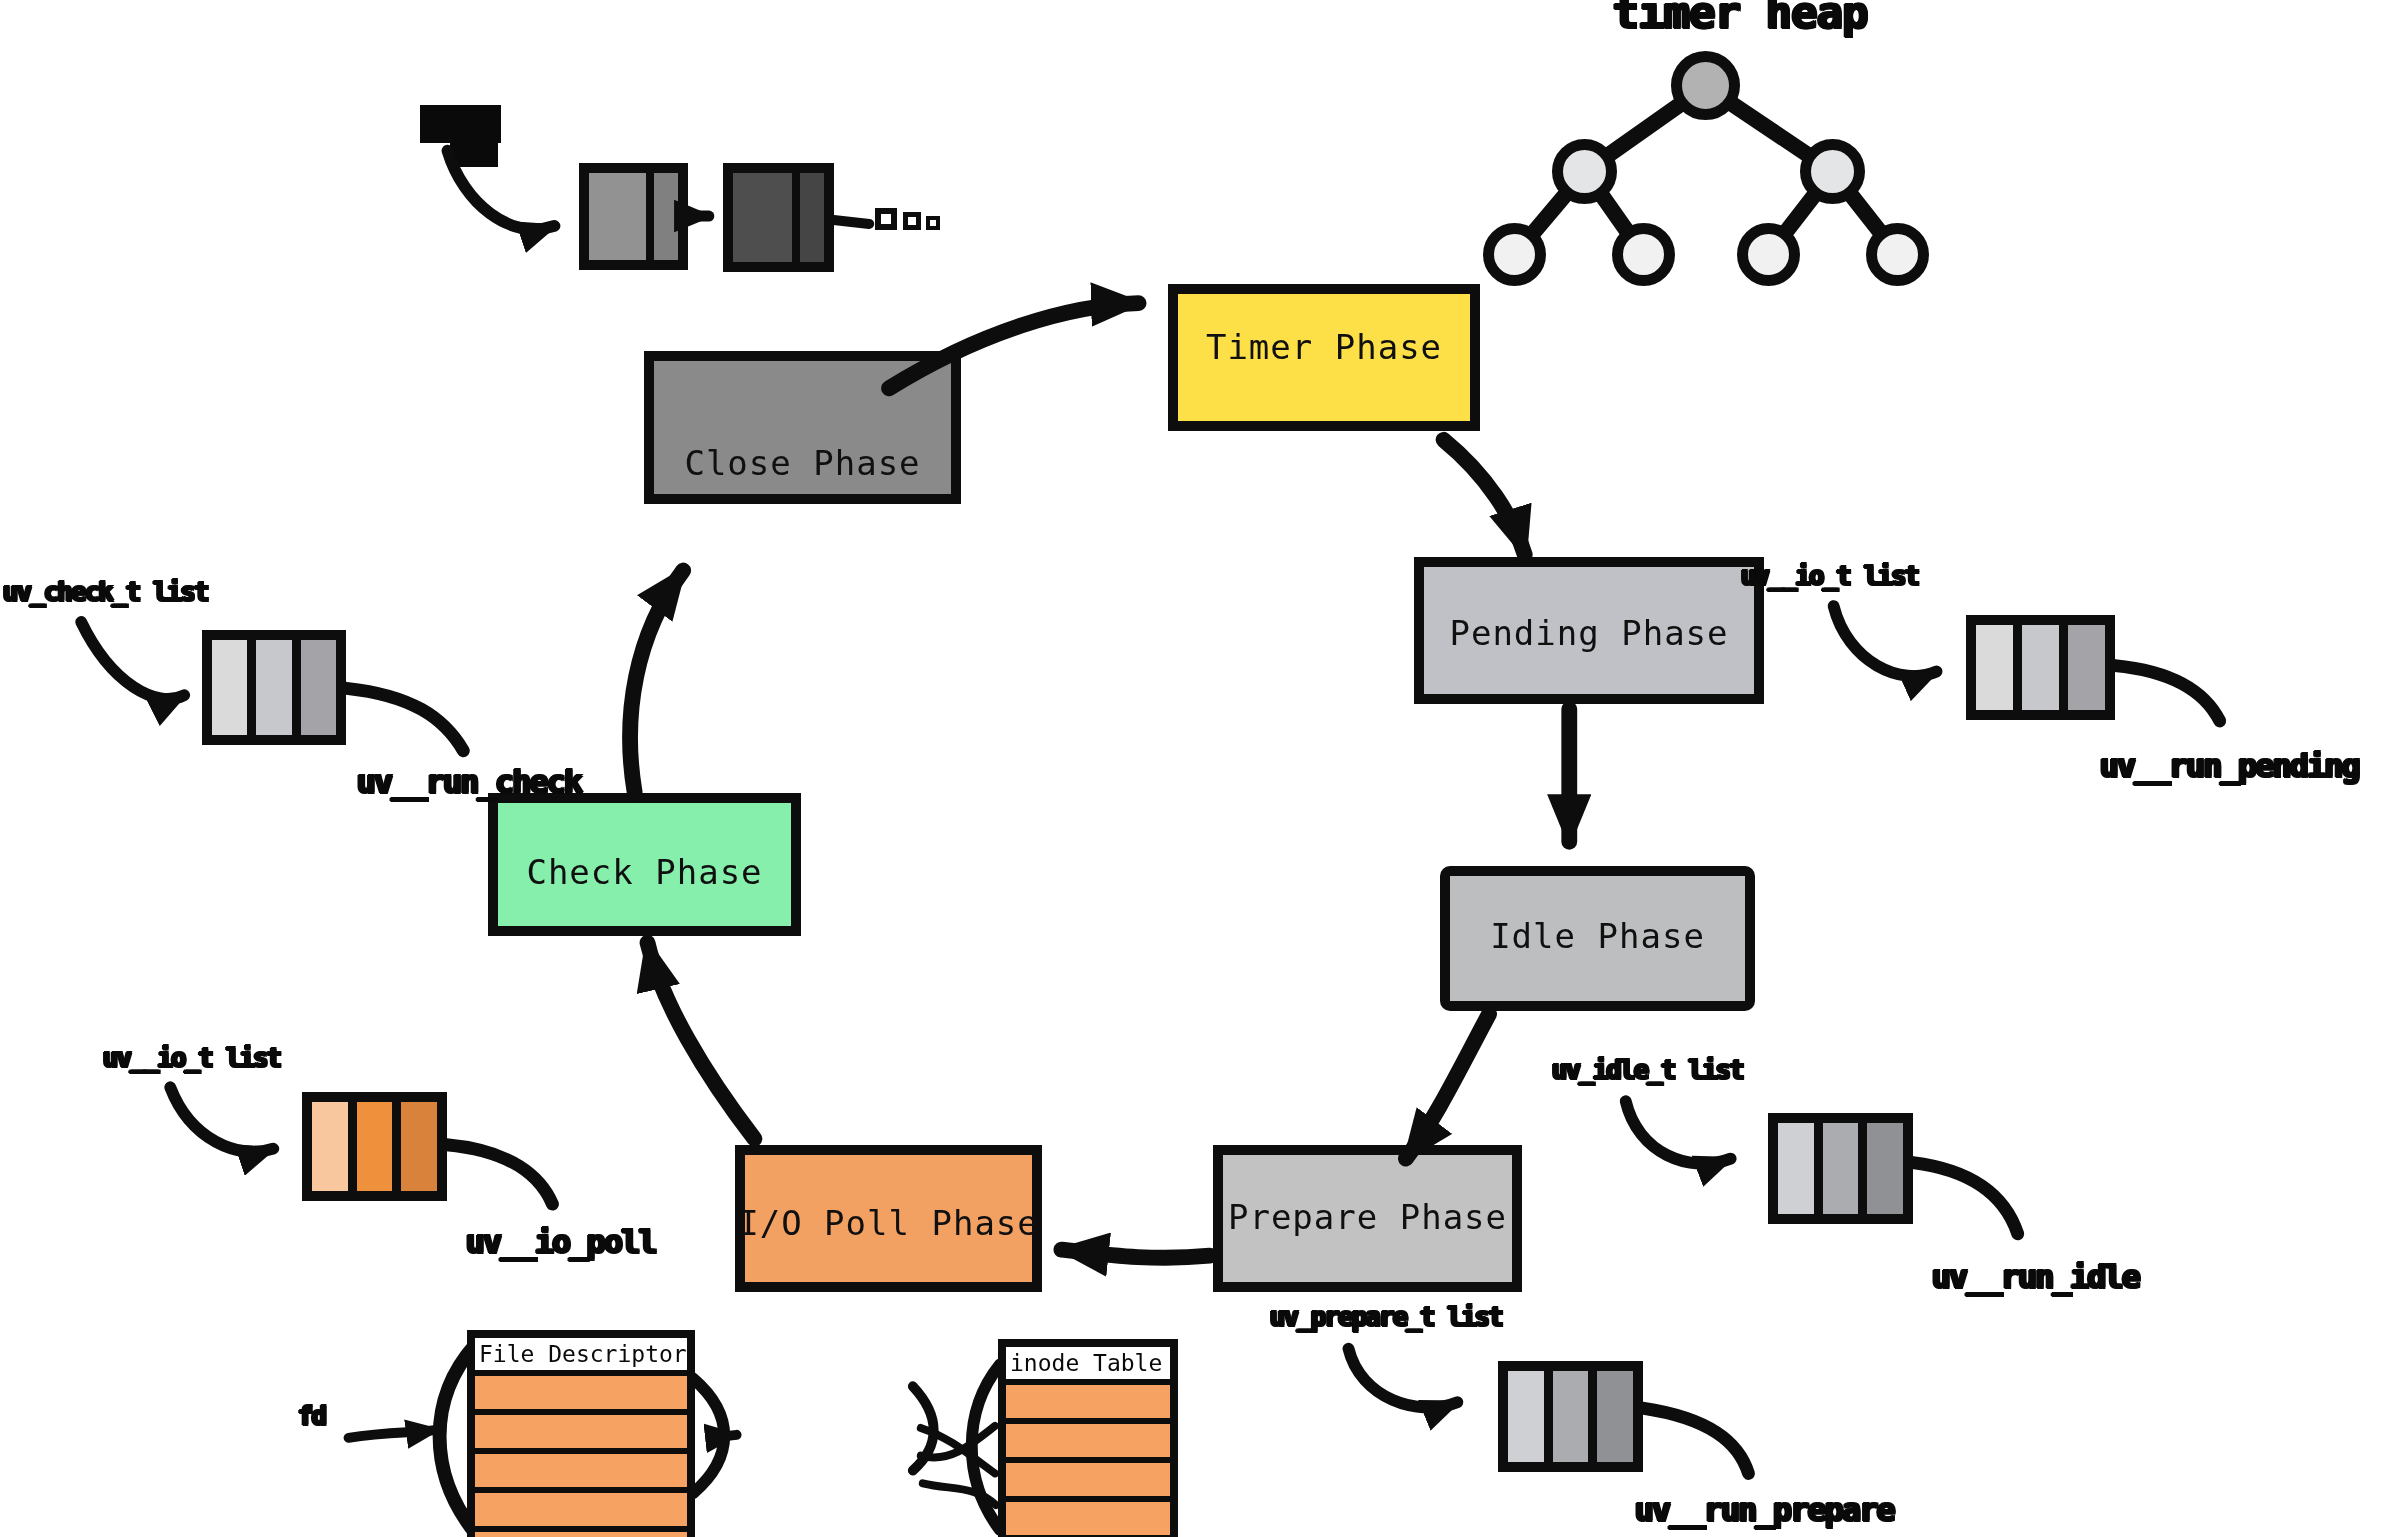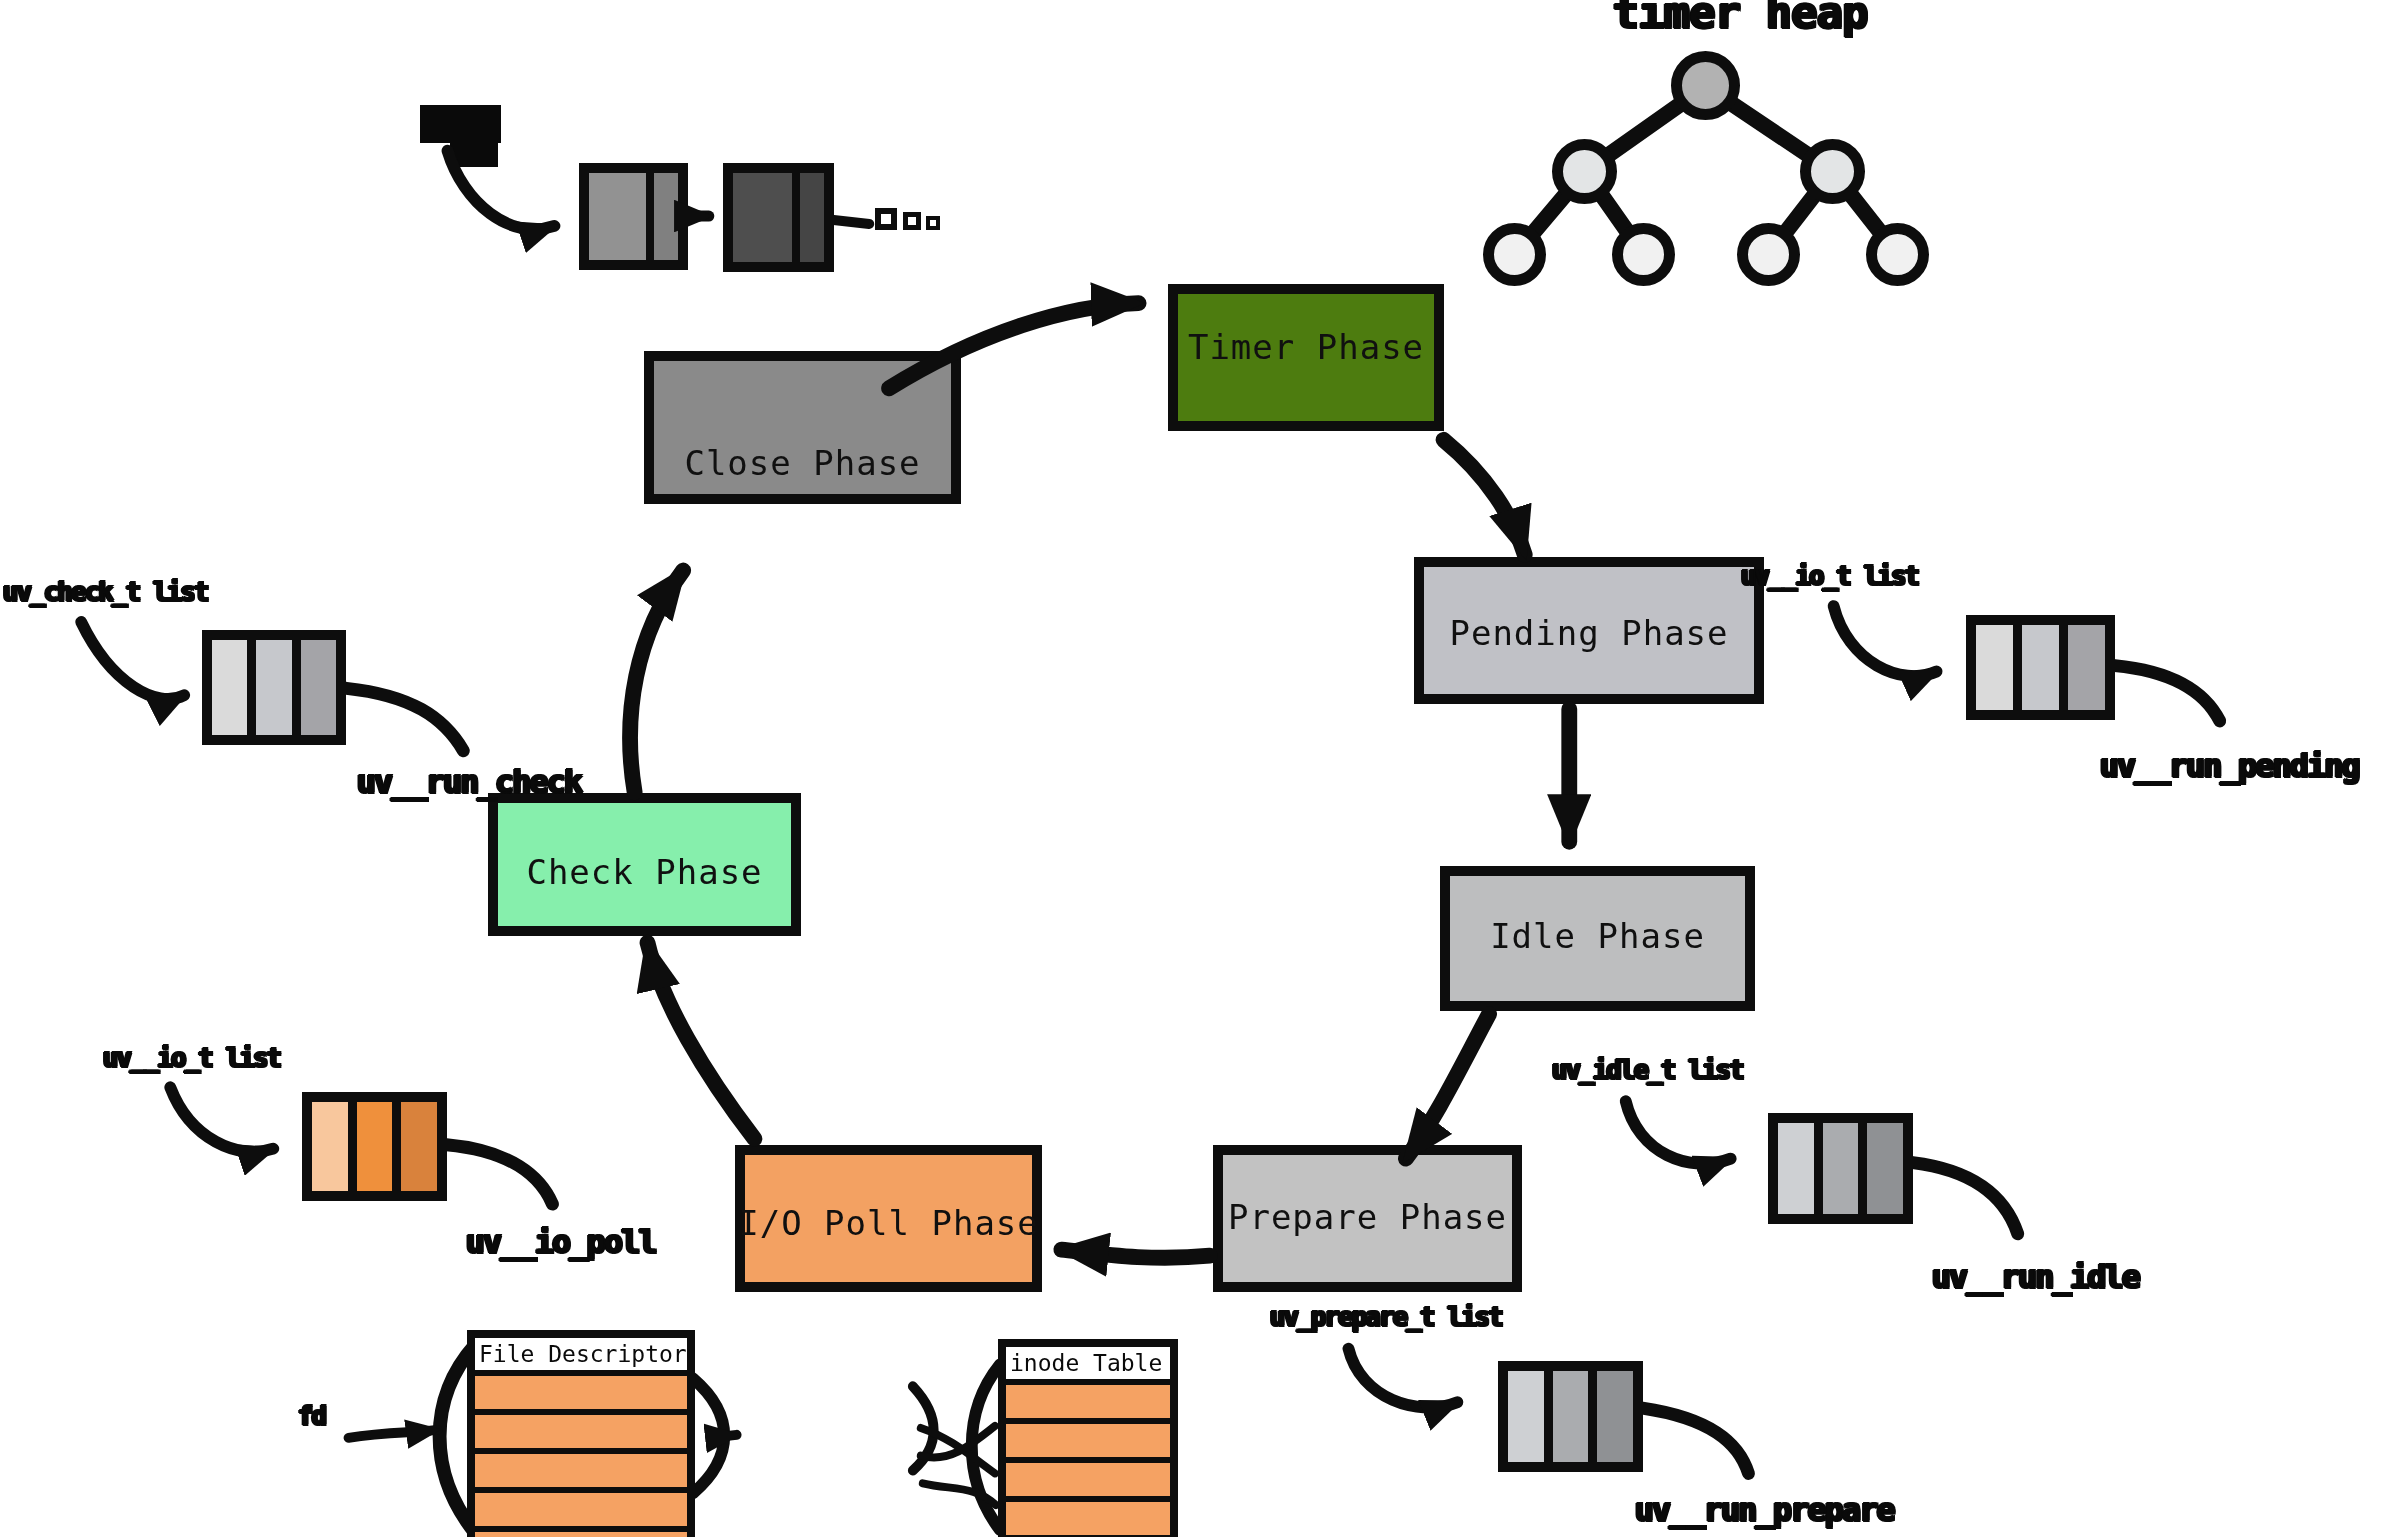--- a/index.html
+++ b/index.html
@@ -7,27 +7,27 @@
        font-family:"DejaVu Sans Mono","Liberation Mono",monospace;}
   .layer{position:absolute;left:0;top:0;width:2395px;height:1538px;}
   #under{z-index:0;} 
   .widgets{z-index:1;}
   #over{z-index:2;pointer-events:none;}
 
   
   .phase{position:absolute;border:10px solid #0d0d0d;box-sizing:border-box;z-index:1;}
   .phase .ptxt{position:absolute;left:50%;transform:translateX(-50%);white-space:nowrap;
                font-size:34px;letter-spacing:1px;color:#101010;}
-  #ph-timer  {left:1168px;top:284px;width:276px;height:147px;background:#4d7c0f;}
+  #ph-timer  {left:1168px;top:284px;width:312px;height:147px;background:#fde047;}
   #ph-timer .ptxt{top:26%;}
   #ph-close  {left:644px;top:351px;width:317px;height:153px;background:#8a8a8a;}
   #ph-close .ptxt{top:62%;}
   #ph-pending{left:1414px;top:557px;width:350px;height:147px;background:#c0c1c6;}
   #ph-pending .ptxt{top:36%;}
-  #ph-idle   {left:1440px;top:866px;width:315px;height:145px;background:#bdbebf;}
+  #ph-idle   {left:1440px;top:866px;width:315px;height:145px;background:#bdbebf;border-radius:10px;}
   #ph-idle .ptxt{top:32%;}
   #ph-prepare{left:1213px;top:1145px;width:309px;height:147px;background:#c2c2c2;}
   #ph-prepare .ptxt{top:33%;}
   #ph-iopoll {left:735px;top:1145px;width:307px;height:147px;background:#f3a162;}
   #ph-iopoll .ptxt{top:38%;}
   #ph-check  {left:488px;top:793px;width:313px;height:143px;background:#86efac;}
   #ph-check .ptxt{top:40%;}
 
   
   .glabel{position:absolute;font-weight:bold;color:#0a0a0a;letter-spacing:-2px;white-space:nowrap;

